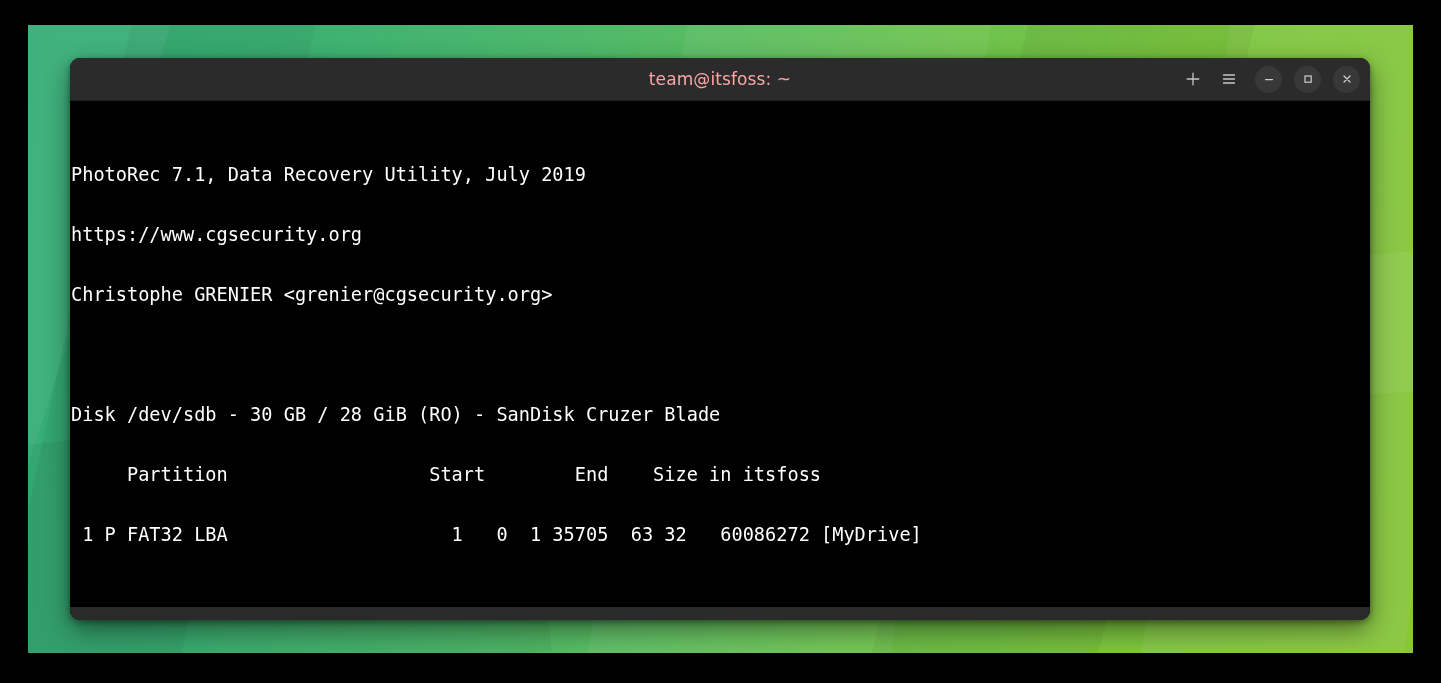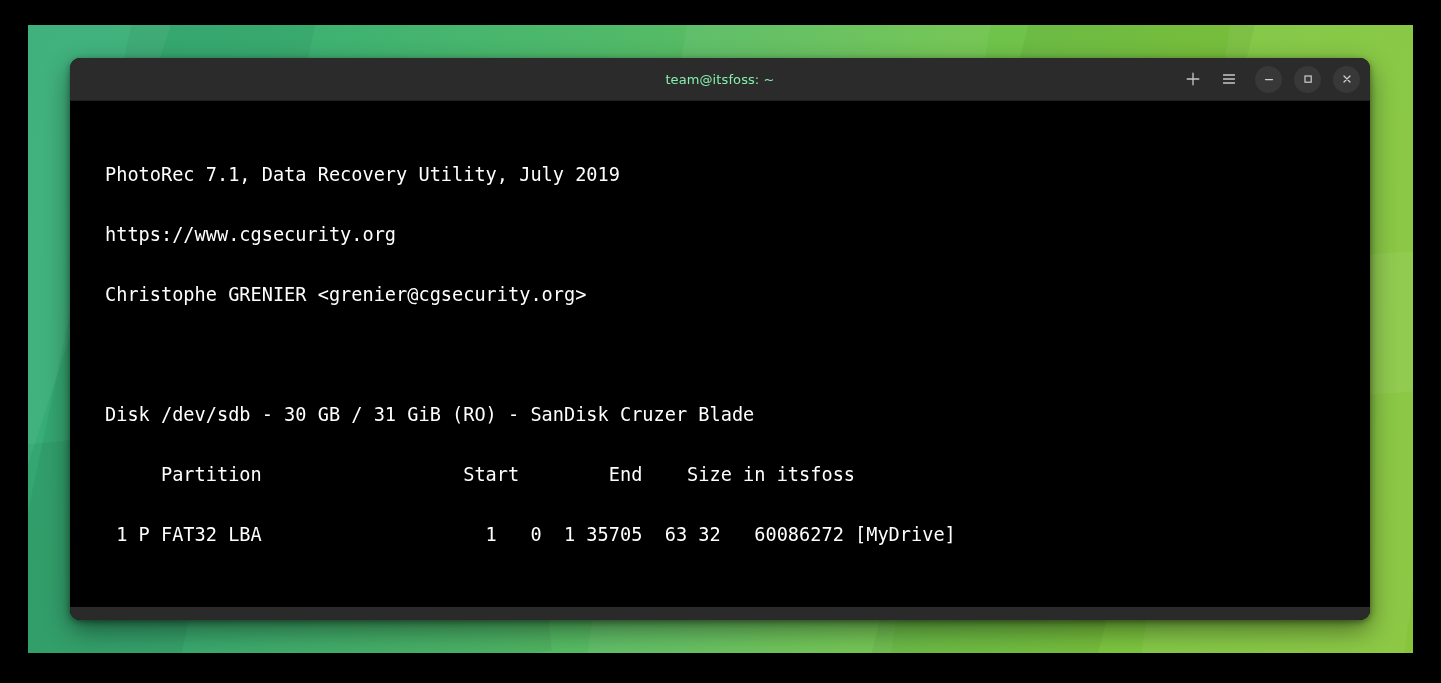--- a/index.html
+++ b/index.html
@@ -66,23 +66,23 @@
   #titlebar {
     position: relative;
     height: 42px;
     background: #2b2b2b;
     border-bottom: 1px solid #1f1f1f;
     display: flex;
     align-items: center;
     justify-content: center;
   }
   #window-title {
-    color: #86efac;
+    color: #fca5a5;
     font-family: "DejaVu Sans", sans-serif;
-    font-size: 13px;
+    font-size: 17px;
     letter-spacing: 0.1px;
     user-select: none;
   }
   #titlebar-left-spacer { position: absolute; left: 0; top: 0; width: 120px; height: 100%; }
   #titlebar-controls {
     position: absolute;
     right: 10px;
     top: 0;
     height: 100%;
     display: flex;
@@ -105,21 +105,20 @@
   }
   .tb-circ-btn svg, .tb-flat-btn svg { display: block; }
 
   
   #terminal-body {
     position: relative;
     height: 507px;
     background: #000000;
     padding: 0;
     overflow: hidden;
-    margin-left: 34px;
   }
   #console {
     position: absolute;
     left: 1px;
     top: 4px;
     right: 0;
     bottom: 0;
     font-family: "DejaVu Sans Mono", monospace;
     font-size: 18.6px;
     line-height: 20px;
@@ -207,21 +206,21 @@
       </div>
     </div>
 
     <div id="terminal-body">
       <div id="console">
 
         <div class="line">PhotoRec 7.1, Data Recovery Utility, July 2019</div>
         <div class="line">https://www.cgsecurity.org</div>
         <div class="line">Christophe GRENIER &lt;grenier@cgsecurity.org&gt;</div>
         <div class="blank"></div>
-        <div class="line">Disk /dev/sdb - 30 GB / 31 GiB (RO) - SanDisk Cruzer Blade</div>
+        <div class="line">Disk /dev/sdb - 30 GB / 28 GiB (RO) - SanDisk Cruzer Blade</div>
         <div class="line">     Partition                  Start        End    Size in itsfoss</div>
         <div class="line"> 1 P FAT32 LBA                    1   0  1 35705  63 32   60086272 [MyDrive]</div>
         <div class="blank"></div>
         
         
         
         
         
         
 

